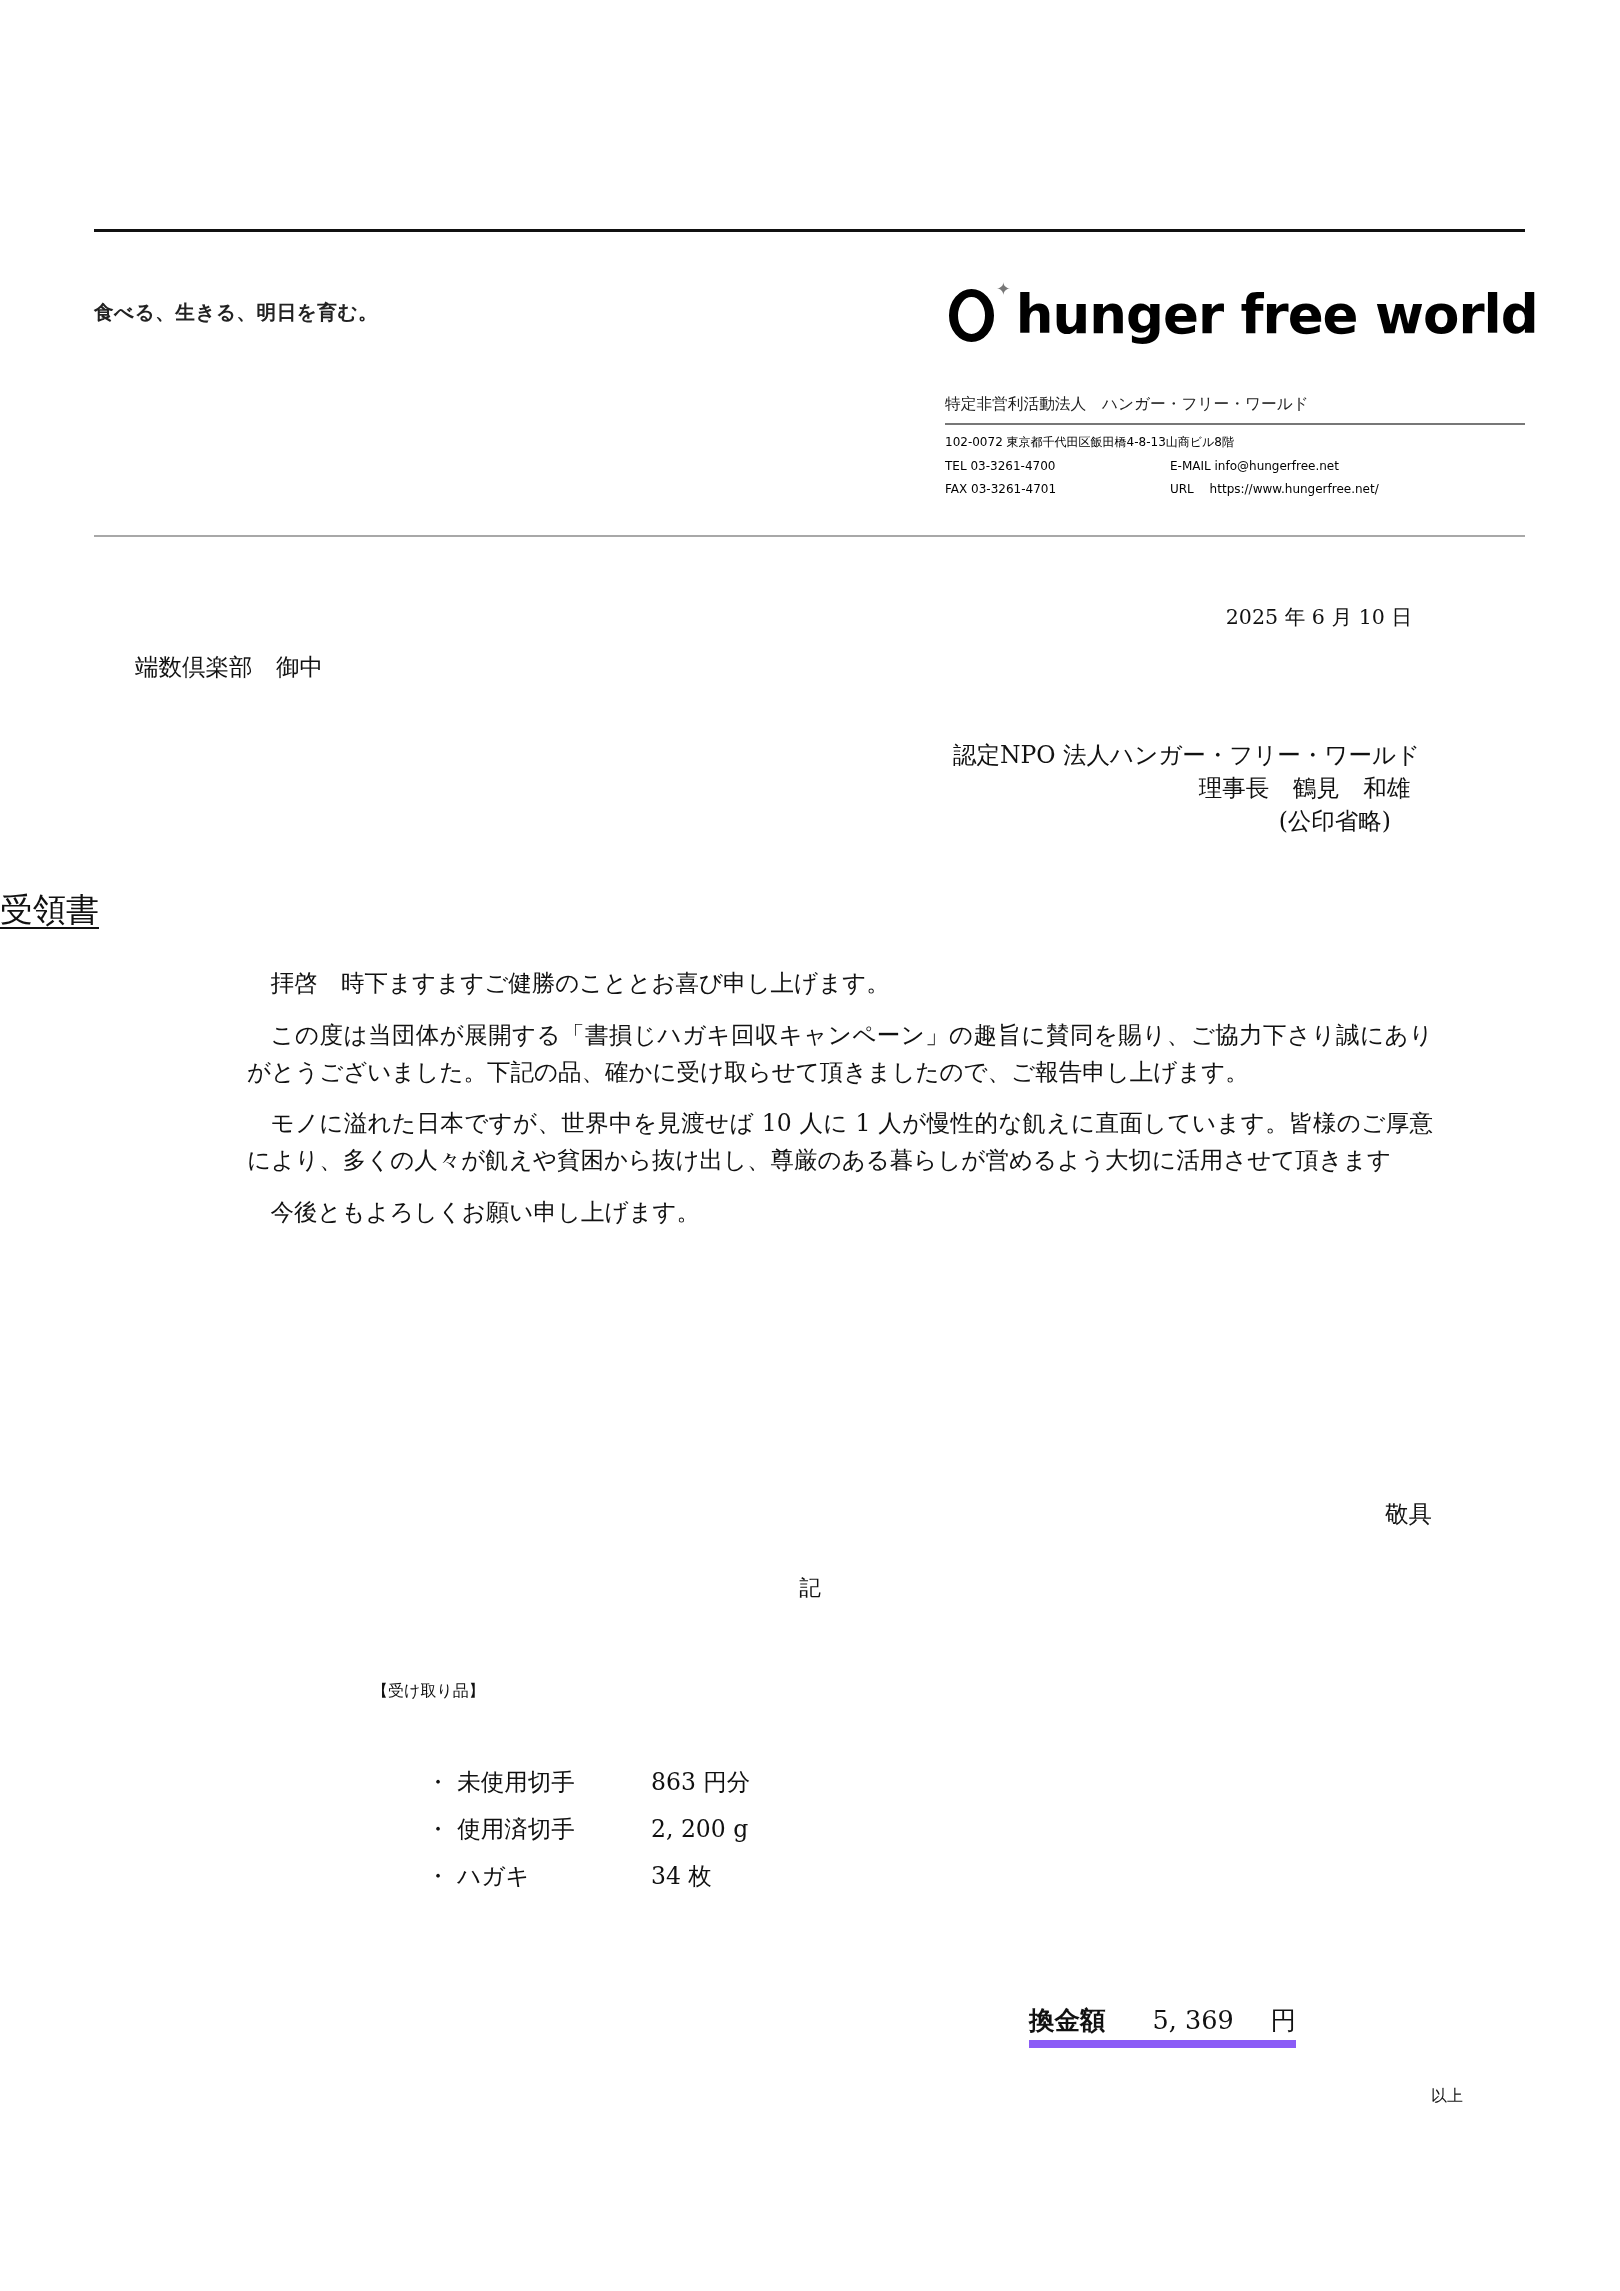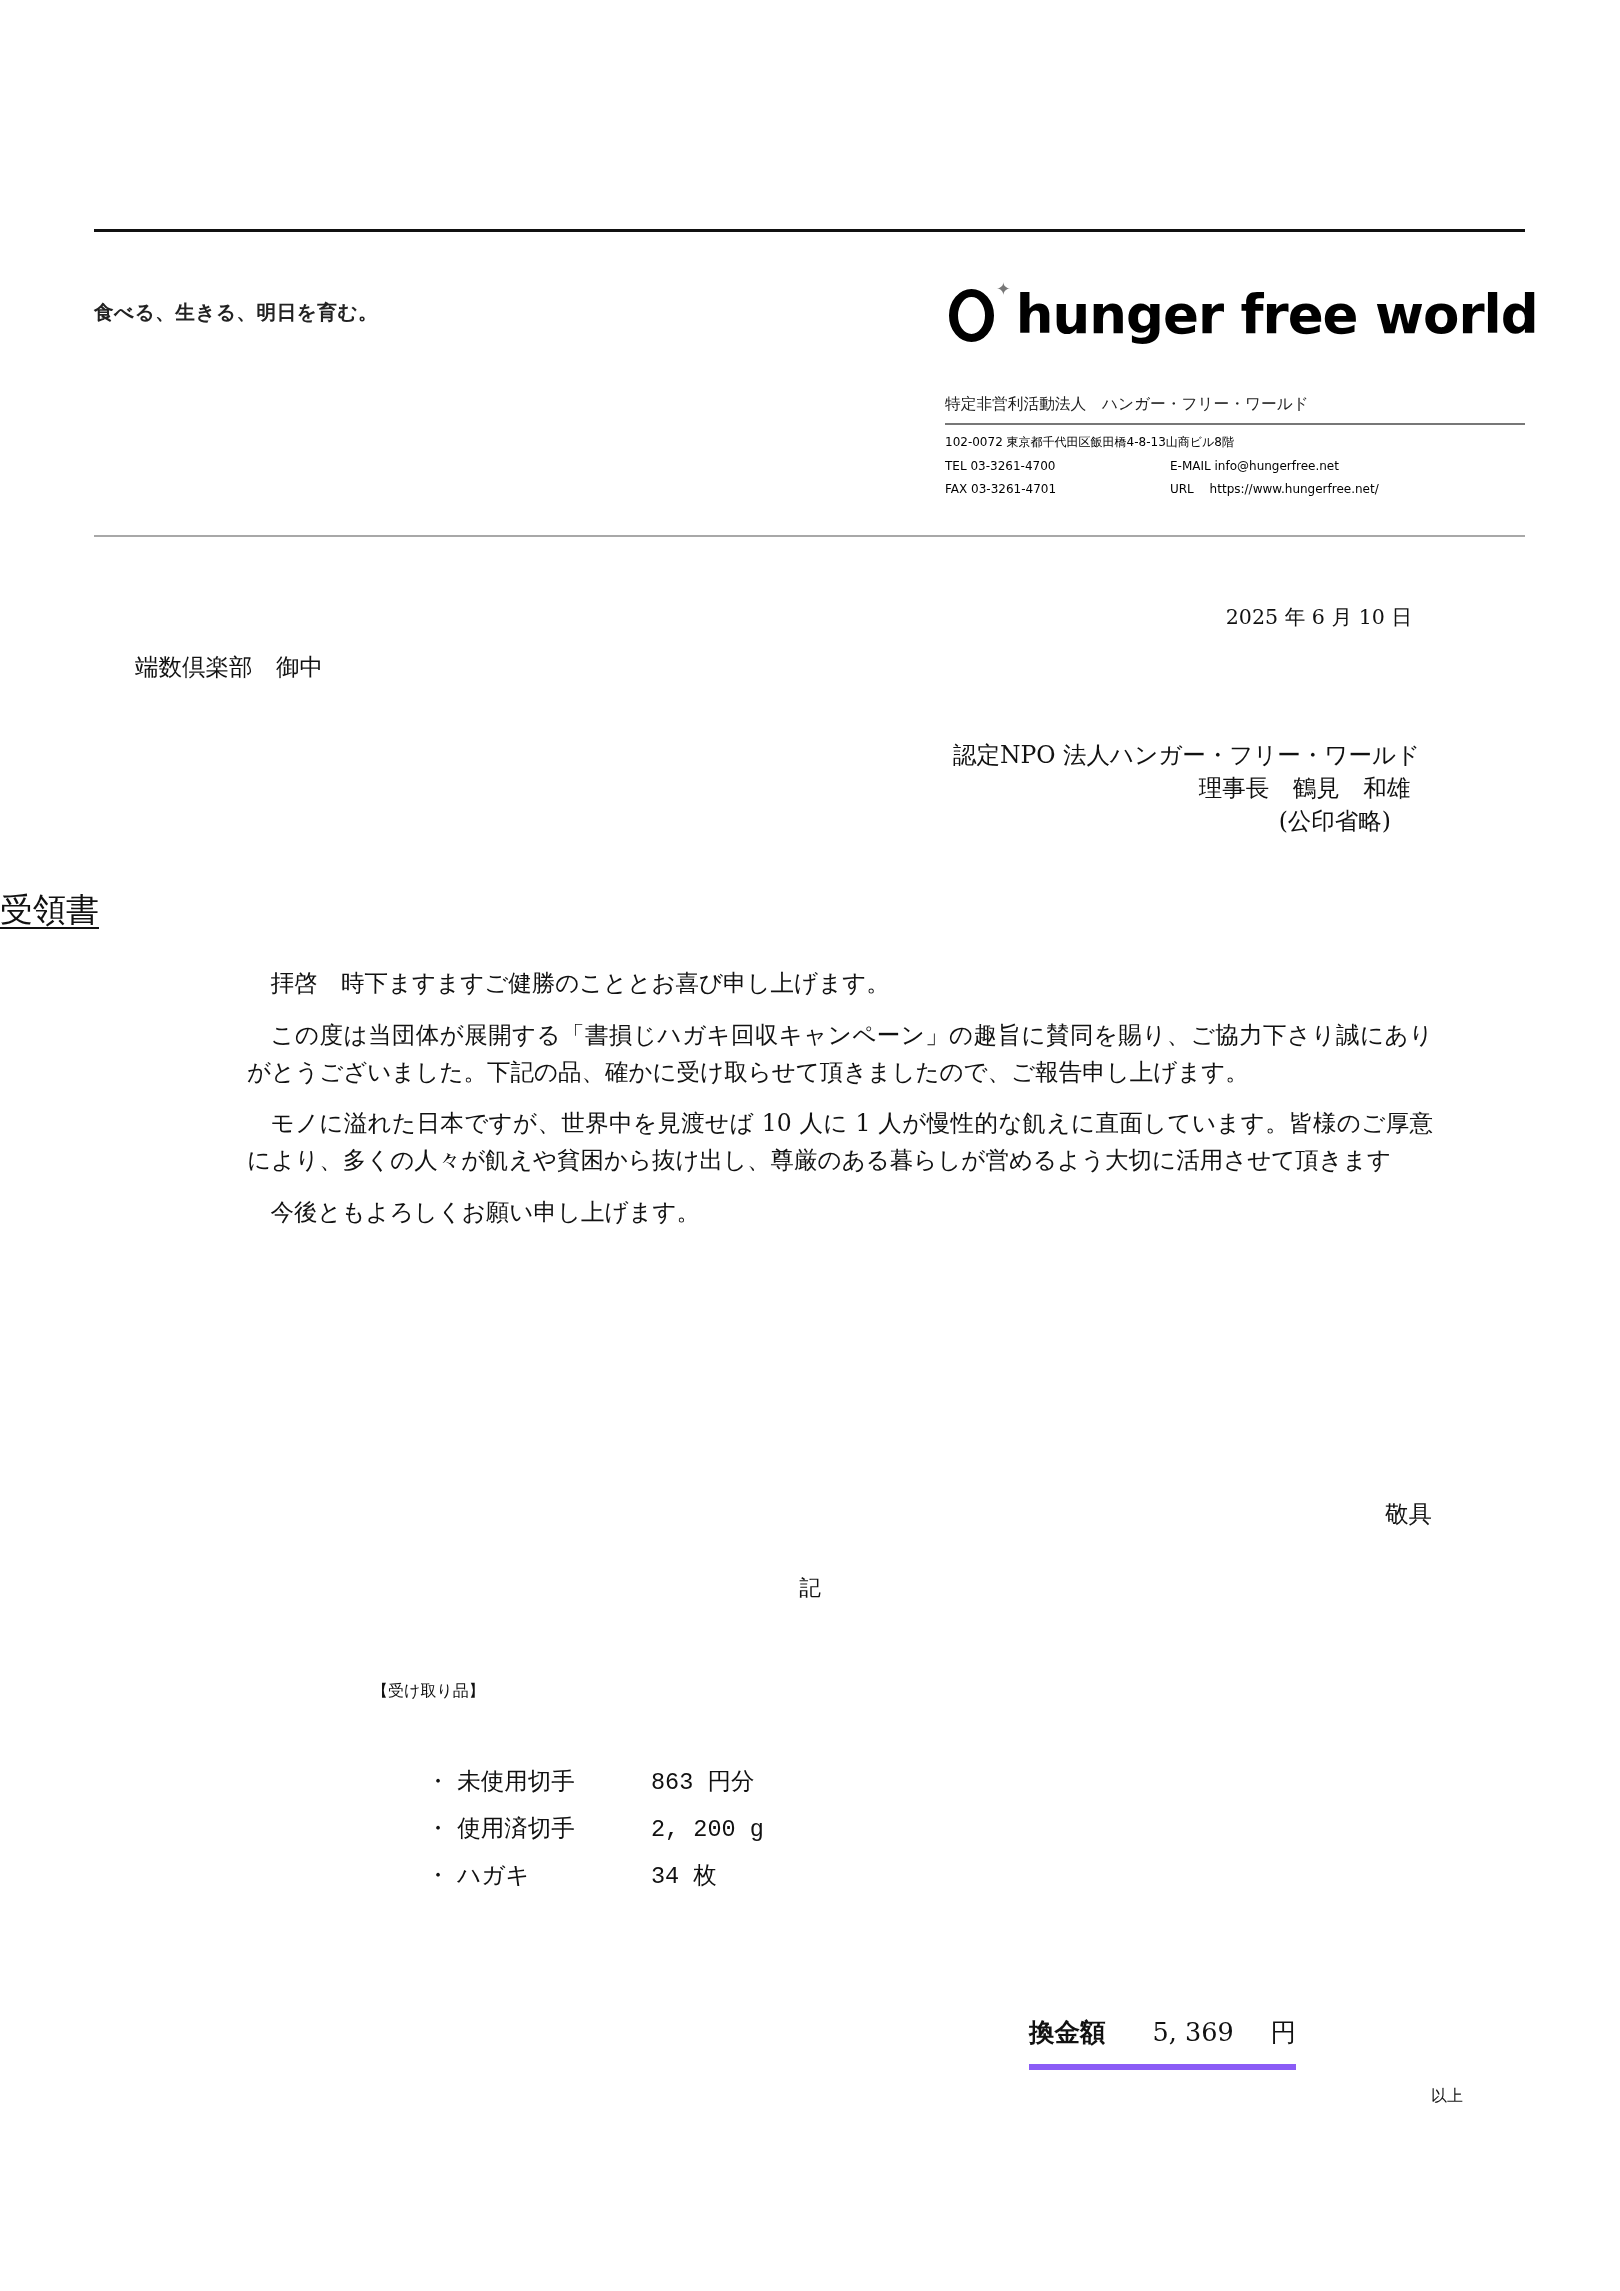--- a/index.html
+++ b/index.html
@@ -51,26 +51,26 @@
   .title span { text-decoration: underline; text-underline-offset: 5.9px; text-decoration-thickness: 2px; }
   .body {
     left: 247px; top: 965px; width: 1186px; font-size: 23.5px; line-height: 37px;
     white-space: normal;
   }
   .body p { margin: 0 0 14.7px 0; text-indent: 1em; text-align: justify; text-align-last: left; }
   .closing { right: 188px; top: 1498px; font-size: 23.5px; }
   .ki { left: 0; width: 1620px; top: 1573px; text-align: center; font-size: 21.6px; }
   .received-head { left: 372px; top: 1668px; font-size: 16px; margin-top: 13px; }
   .items { left: 426px; top: 1759px; font-size: 23.5px; line-height: 47px; }
-  .items .item { display: flex; font-family: Liberation Mono, monospace; }
+  .items .item { display: flex; }
   .items .name { width: 225px; }
   .items .bullet { margin-right: 7.8px; }
   .total {
     left: 1029px; top: 2003px; font-size: 25.5px; font-weight: bold;
-    border-bottom: 6px solid #8b5cf6; padding-bottom: 14px; margin-top: 12px;
+    border-bottom: 8px solid #8b5cf6; padding-bottom: 2px;
   }
   .total .label { margin-right: 47px; }
   .total .amount { margin-right: 37px; font-weight: normal; }
   .total .unit { font-weight: normal; }
   .end { right: 157px; top: 2086px; font-size: 16px; }
 </style>
 </head>
 <body>
 
 <div class="abs rule-top"></div>

